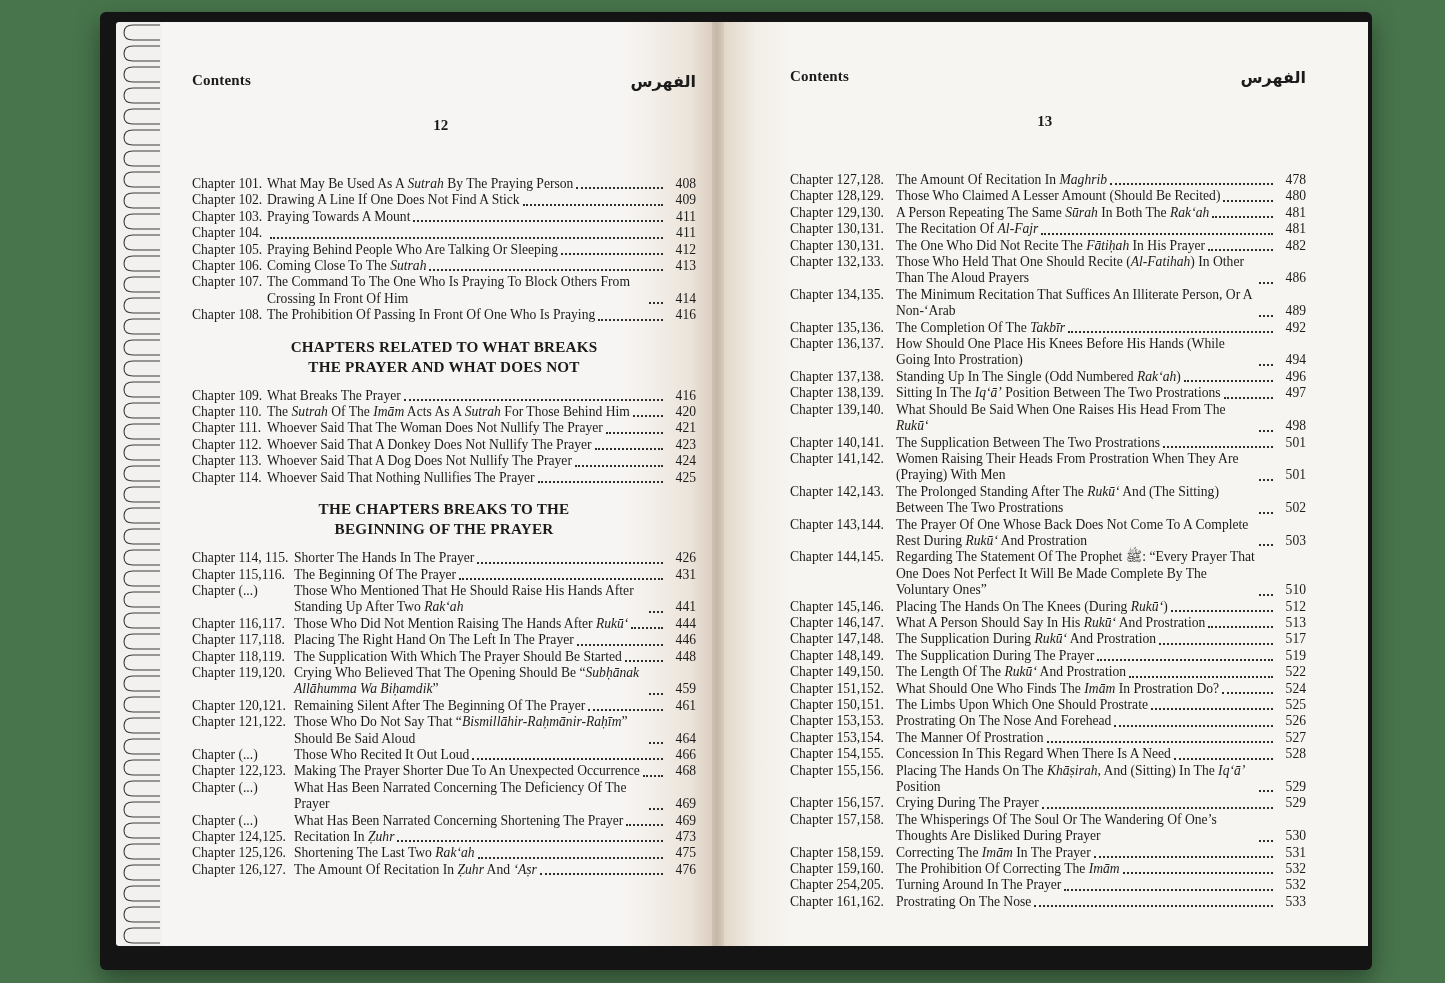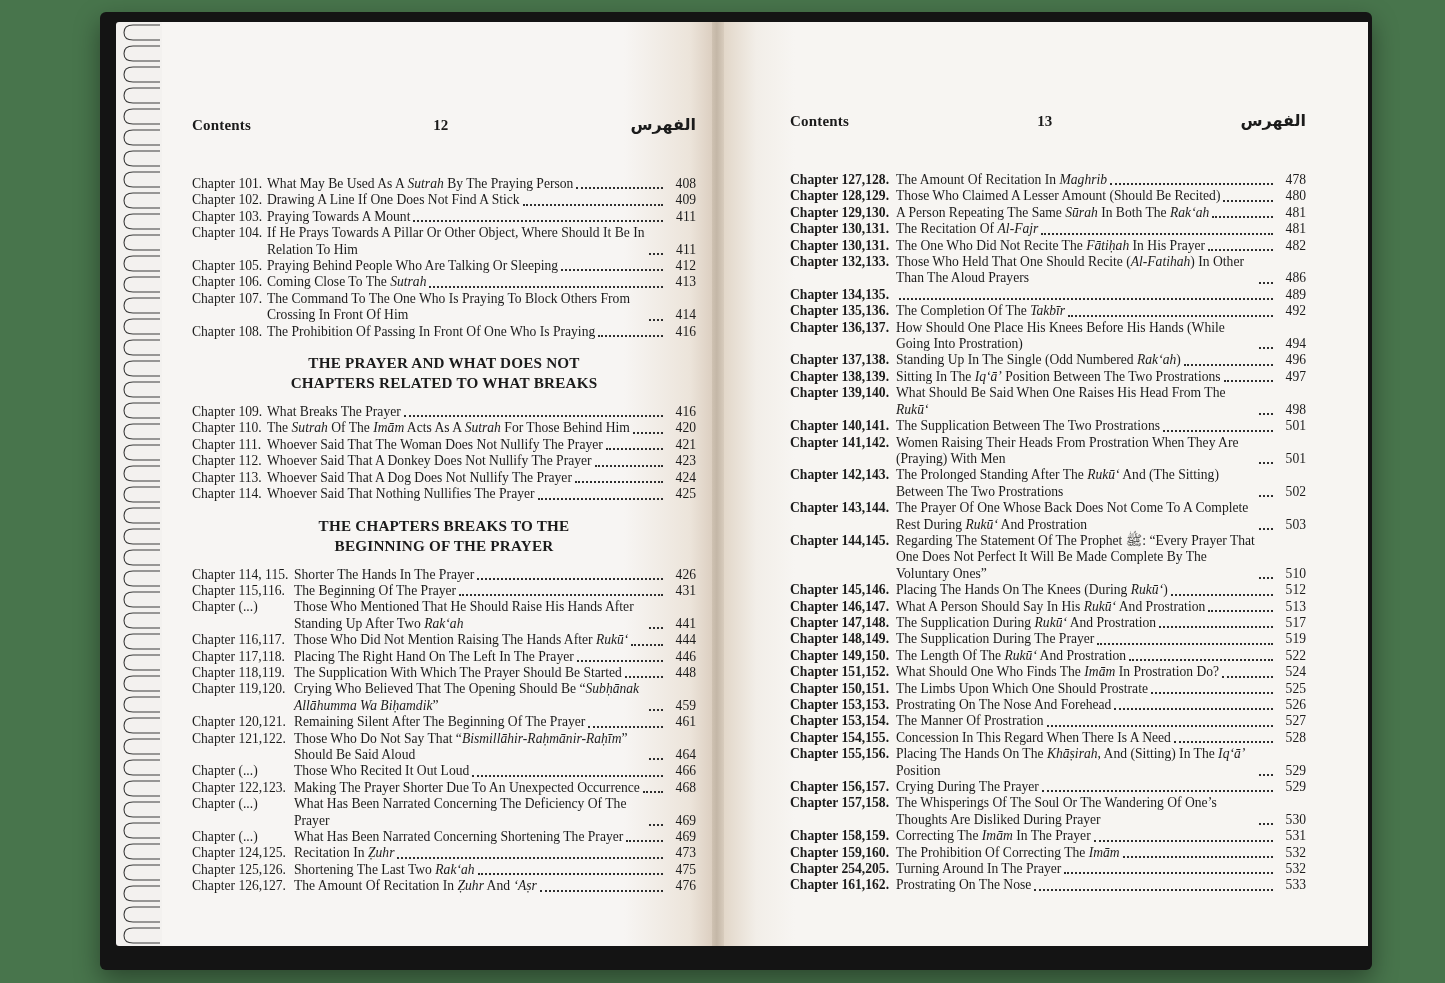--- a/index.html
+++ b/index.html
@@ -36,36 +36,36 @@
     width:12px; flex:none;
     background:linear-gradient(90deg,#cfc2b2,#c4b7a7 40%,#d8ccbd);
   }
   .page.right {
     flex:1;
     background:linear-gradient(90deg,#e2d7c9 0%,#f2eee8 5%,#f7f5f2 11%,#f7f5f2 100%);
     padding:46px 62px 0 66px;
   }
 
   .pg-header {
-    display:flex; align-items:flex-end; margin-bottom:22px;
+    display:flex; align-items:flex-start; margin-bottom:22px;
   }
   .h-contents { font-weight:bold; font-size:15px; letter-spacing:.2px; }
   .h-num { flex:1; text-align:center; font-weight:bold; font-size:15px;margin-top:45px; }
   .h-arabic {
     font-family:"DejaVu Sans",sans-serif;
     font-weight:bold; font-size:16px; direction:rtl;
   }
 
   .toc { font-size:13.6px; line-height:16.4px;margin-top:42px; }
 
   .entry { display:flex; }
   .chap { flex:none; white-space:nowrap; padding-right:5px; }
   .s-narrow .chap { width:70px; }
   .s-wide   .chap { width:97px; }
-  .page.right .s-wide .chap { width:101px;font-weight:bold; }
+  .page.right .s-wide .chap { width:101px; }
   .etext { flex:0 1 auto; }
   .etext i { font-style:italic; }
   .leader {
     flex:1 1 14px; min-width:14px; align-self:flex-end;
     border-bottom:2px dotted #2e2e2e;
     margin:0 3px 3px 3px; height:0;
   }
   .pg { flex:none; min-width:30px; text-align:right; align-self:flex-end; }
 
   .toc-heading {
@@ -111,21 +111,20 @@
               <span class="pg">409</span>
             </div>
             <div class="entry">
               <span class="chap">Chapter 103.</span>
               <span class="etext"><span>Praying Towards A Mount</span></span>
               <span class="leader"></span>
               <span class="pg">411</span>
             </div>
             <div class="entry">
               <span class="chap">Chapter 104.</span>
-              <span class="etext"><span>If He Prays Towards A Pillar Or Other Object, Where Should It Be In Relation To Him</span></span>
               <span class="leader"></span>
               <span class="pg">411</span>
             </div>
             <div class="entry">
               <span class="chap">Chapter 105.</span>
               <span class="etext"><span>Praying Behind People Who Are Talking Or Sleeping</span></span>
               <span class="leader"></span>
               <span class="pg">412</span>
             </div>
             <div class="entry">
@@ -141,22 +140,22 @@
               <span class="pg">414</span>
             </div>
             <div class="entry">
               <span class="chap">Chapter 108.</span>
               <span class="etext"><span>The Prohibition Of Passing In Front Of One Who Is Praying</span></span>
               <span class="leader"></span>
               <span class="pg">416</span>
             </div>
           </div>
           <div class="toc-heading">
+            <div>CHAPTERS RELATED TO WHAT BREAKS</div>
             <div>THE PRAYER AND WHAT DOES NOT</div>
-            <div>CHAPTERS RELATED TO WHAT BREAKS</div>
           </div>
           <div class="sec s-narrow">
             <div class="entry">
               <span class="chap">Chapter 109.</span>
               <span class="etext"><span>What Breaks The Prayer</span></span>
               <span class="leader"></span>
               <span class="pg">416</span>
             </div>
             <div class="entry">
               <span class="chap">Chapter 110.</span>
@@ -335,20 +334,21 @@
               <span class="pg">482</span>
             </div>
             <div class="entry">
               <span class="chap">Chapter 132,133.</span>
               <span class="etext"><span>Those Who Held That One Should Recite (</span><i>Al-Fatihah</i><span>) In Other Than The Aloud Prayers</span></span>
               <span class="leader"></span>
               <span class="pg">486</span>
             </div>
             <div class="entry">
               <span class="chap">Chapter 134,135.</span>
+              <span class="etext"><span>The Minimum Recitation That Suffices An Illiterate Person, Or A Non-‘Arab</span></span>
               <span class="leader"></span>
               <span class="pg">489</span>
             </div>
             <div class="entry">
               <span class="chap">Chapter 135,136.</span>
               <span class="etext"><span>The Completion Of The </span><i>Takbīr</i></span>
               <span class="leader"></span>
               <span class="pg">492</span>
             </div>
             <div class="entry">

